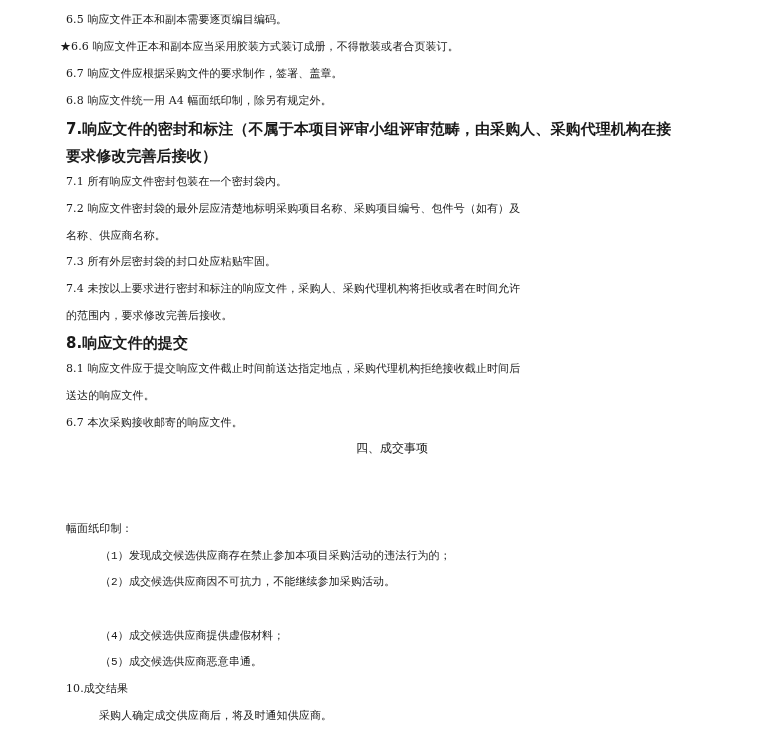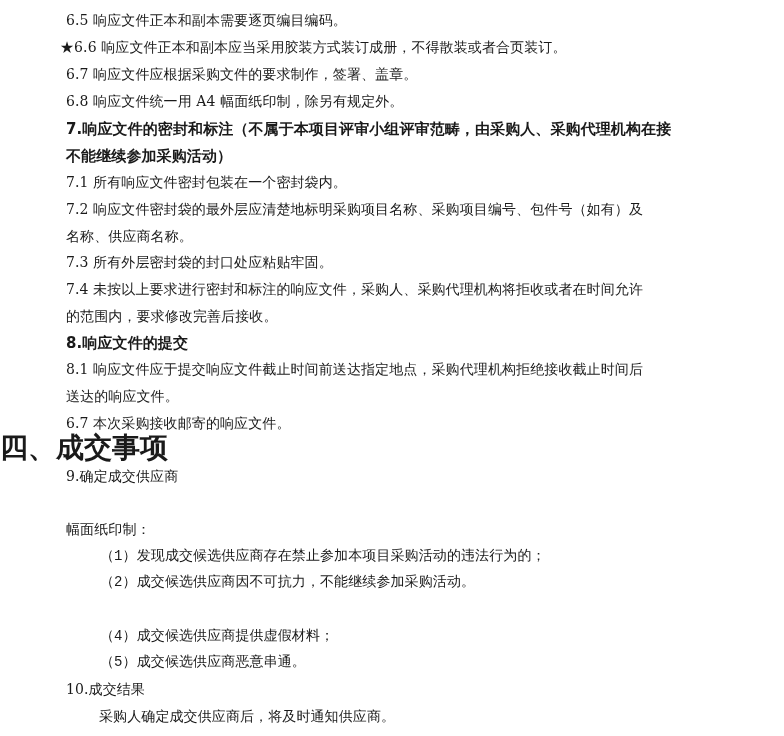--- a/index.html
+++ b/index.html
@@ -4,56 +4,55 @@
 <style>
   html, body { margin: 0; padding: 0; background: #ffffff; }
   body {
     width: 784px; height: 736px; overflow: hidden; position: relative;
     font-family: "DejaVu Serif", "Liberation Serif", serif;
     color: #1a1a1a;
   }
   .page { position: absolute; left: 0; top: 0; width: 784px; height: 736px; }
   .line {
     position: absolute; left: 66px; white-space: nowrap;
-    font-size: 14px; line-height: 20px; letter-spacing: 0.1px;
+    font-size: 11px; line-height: 20px; letter-spacing: 0.1px;
   }
   .bold { font-weight: bold; font-family: "DejaVu Sans", "Liberation Sans", sans-serif; font-size: 15px; }
   .indent { left: 100px; font-family: Liberation Mono, monospace; }
   .heading {
-    position: absolute; left: 0; width: 784px; text-align: left;
+    position: absolute; left: 0; width: 784px; text-align: center;
     font-family: "DejaVu Sans", "Liberation Sans", sans-serif;
-    font-weight: bold; font-size: 28px; line-height: 26px;
+    font-weight: normal; font-size: 12px; line-height: 26px;
   }
 </style>
 </head>
 <body>
 
 <div class="page">
   <div class="line" style="top:10px">6.5 响应文件正本和副本需要逐页编目编码。</div>
   <div class="line" style="top:37px; left:60px">★6.6 响应文件正本和副本应当采用胶装方式装订成册，不得散装或者合页装订。</div>
   <div class="line" style="top:64px">6.7 响应文件应根据采购文件的要求制作，签署、盖章。</div>
   <div class="line" style="top:91px">6.8 响应文件统一用 A4 幅面纸印制，除另有规定外。</div>
 
   <div class="line bold" style="top:119px">7.响应文件的密封和标注（不属于本项目评审小组评审范畴，由采购人、采购代理机构在接</div>
-  <div class="line bold" style="top:146px">不能继续参加采购活动）</div>
+  <div class="line bold" style="top:146px">要求修改完善后接收）</div>
   <div class="line" style="top:172px">7.1 所有响应文件密封包装在一个密封袋内。</div>
   <div class="line" style="top:199px">7.2 响应文件密封袋的最外层应清楚地标明采购项目名称、采购项目编号、包件号（如有）及</div>
   <div class="line" style="top:226px">名称、供应商名称。</div>
   <div class="line" style="top:252px">7.3 所有外层密封袋的封口处应粘贴牢固。</div>
   <div class="line" style="top:279px">7.4 未按以上要求进行密封和标注的响应文件，采购人、采购代理机构将拒收或者在时间允许</div>
   <div class="line" style="top:306px">的范围内，要求修改完善后接收。</div>
 
   <div class="line bold" style="top:333px">8.响应文件的提交</div>
   <div class="line" style="top:359px">8.1 响应文件应于提交响应文件截止时间前送达指定地点，采购代理机构拒绝接收截止时间后</div>
   <div class="line" style="top:386px">送达的响应文件。</div>
   <div class="line" style="top:413px">6.7 本次采购接收邮寄的响应文件。</div>
 
   <div class="heading" style="top:435px">四、成交事项</div>
 
-  <div class="line" style="top:466px">9.确定成交供应商</div>
   <div class="line" style="top:519px">幅面纸印制：</div>
 
   <div class="line indent" style="top:546px">（1）发现成交候选供应商存在禁止参加本项目采购活动的违法行为的；</div>
   <div class="line indent" style="top:572px">（2）成交候选供应商因不可抗力，不能继续参加采购活动。</div>
   <div class="line indent" style="top:626px">（4）成交候选供应商提供虚假材料；</div>
   <div class="line indent" style="top:652px">（5）成交候选供应商恶意串通。</div>
 
   <div class="line" style="top:679px">10.成交结果</div>
   <div class="line" style="top:706px; left:99px">采购人确定成交供应商后，将及时通知供应商。</div>
 </div>

